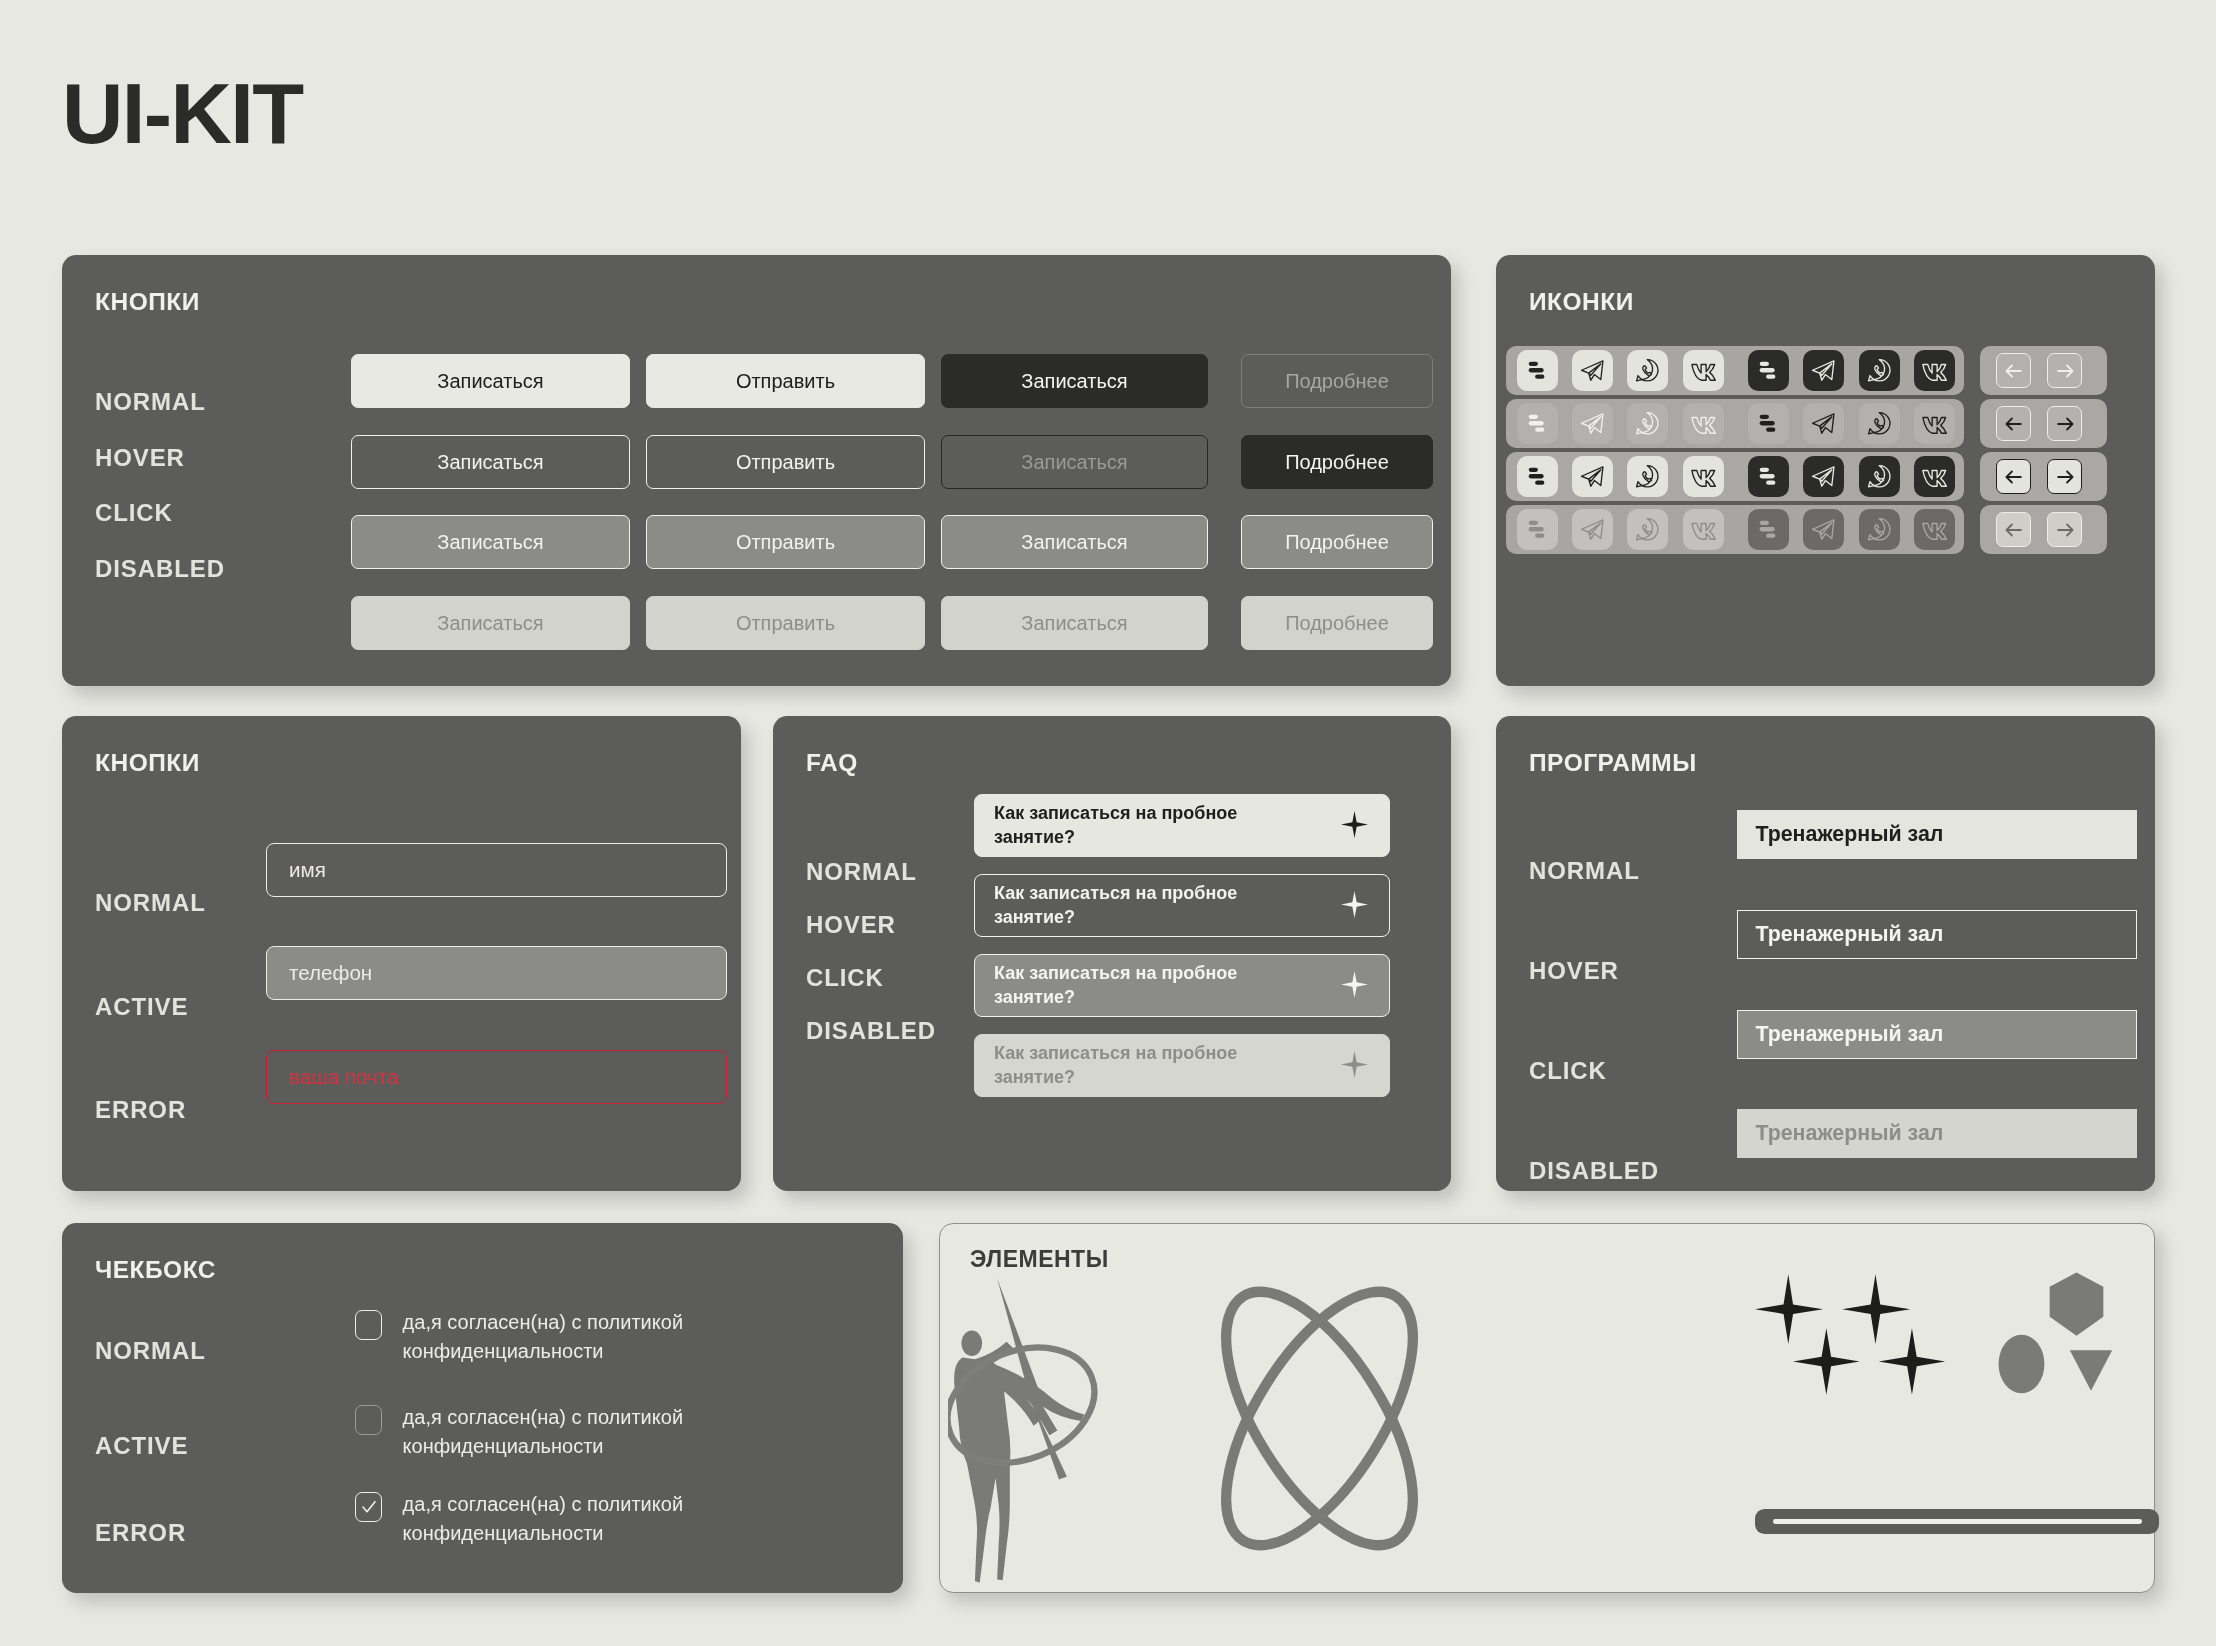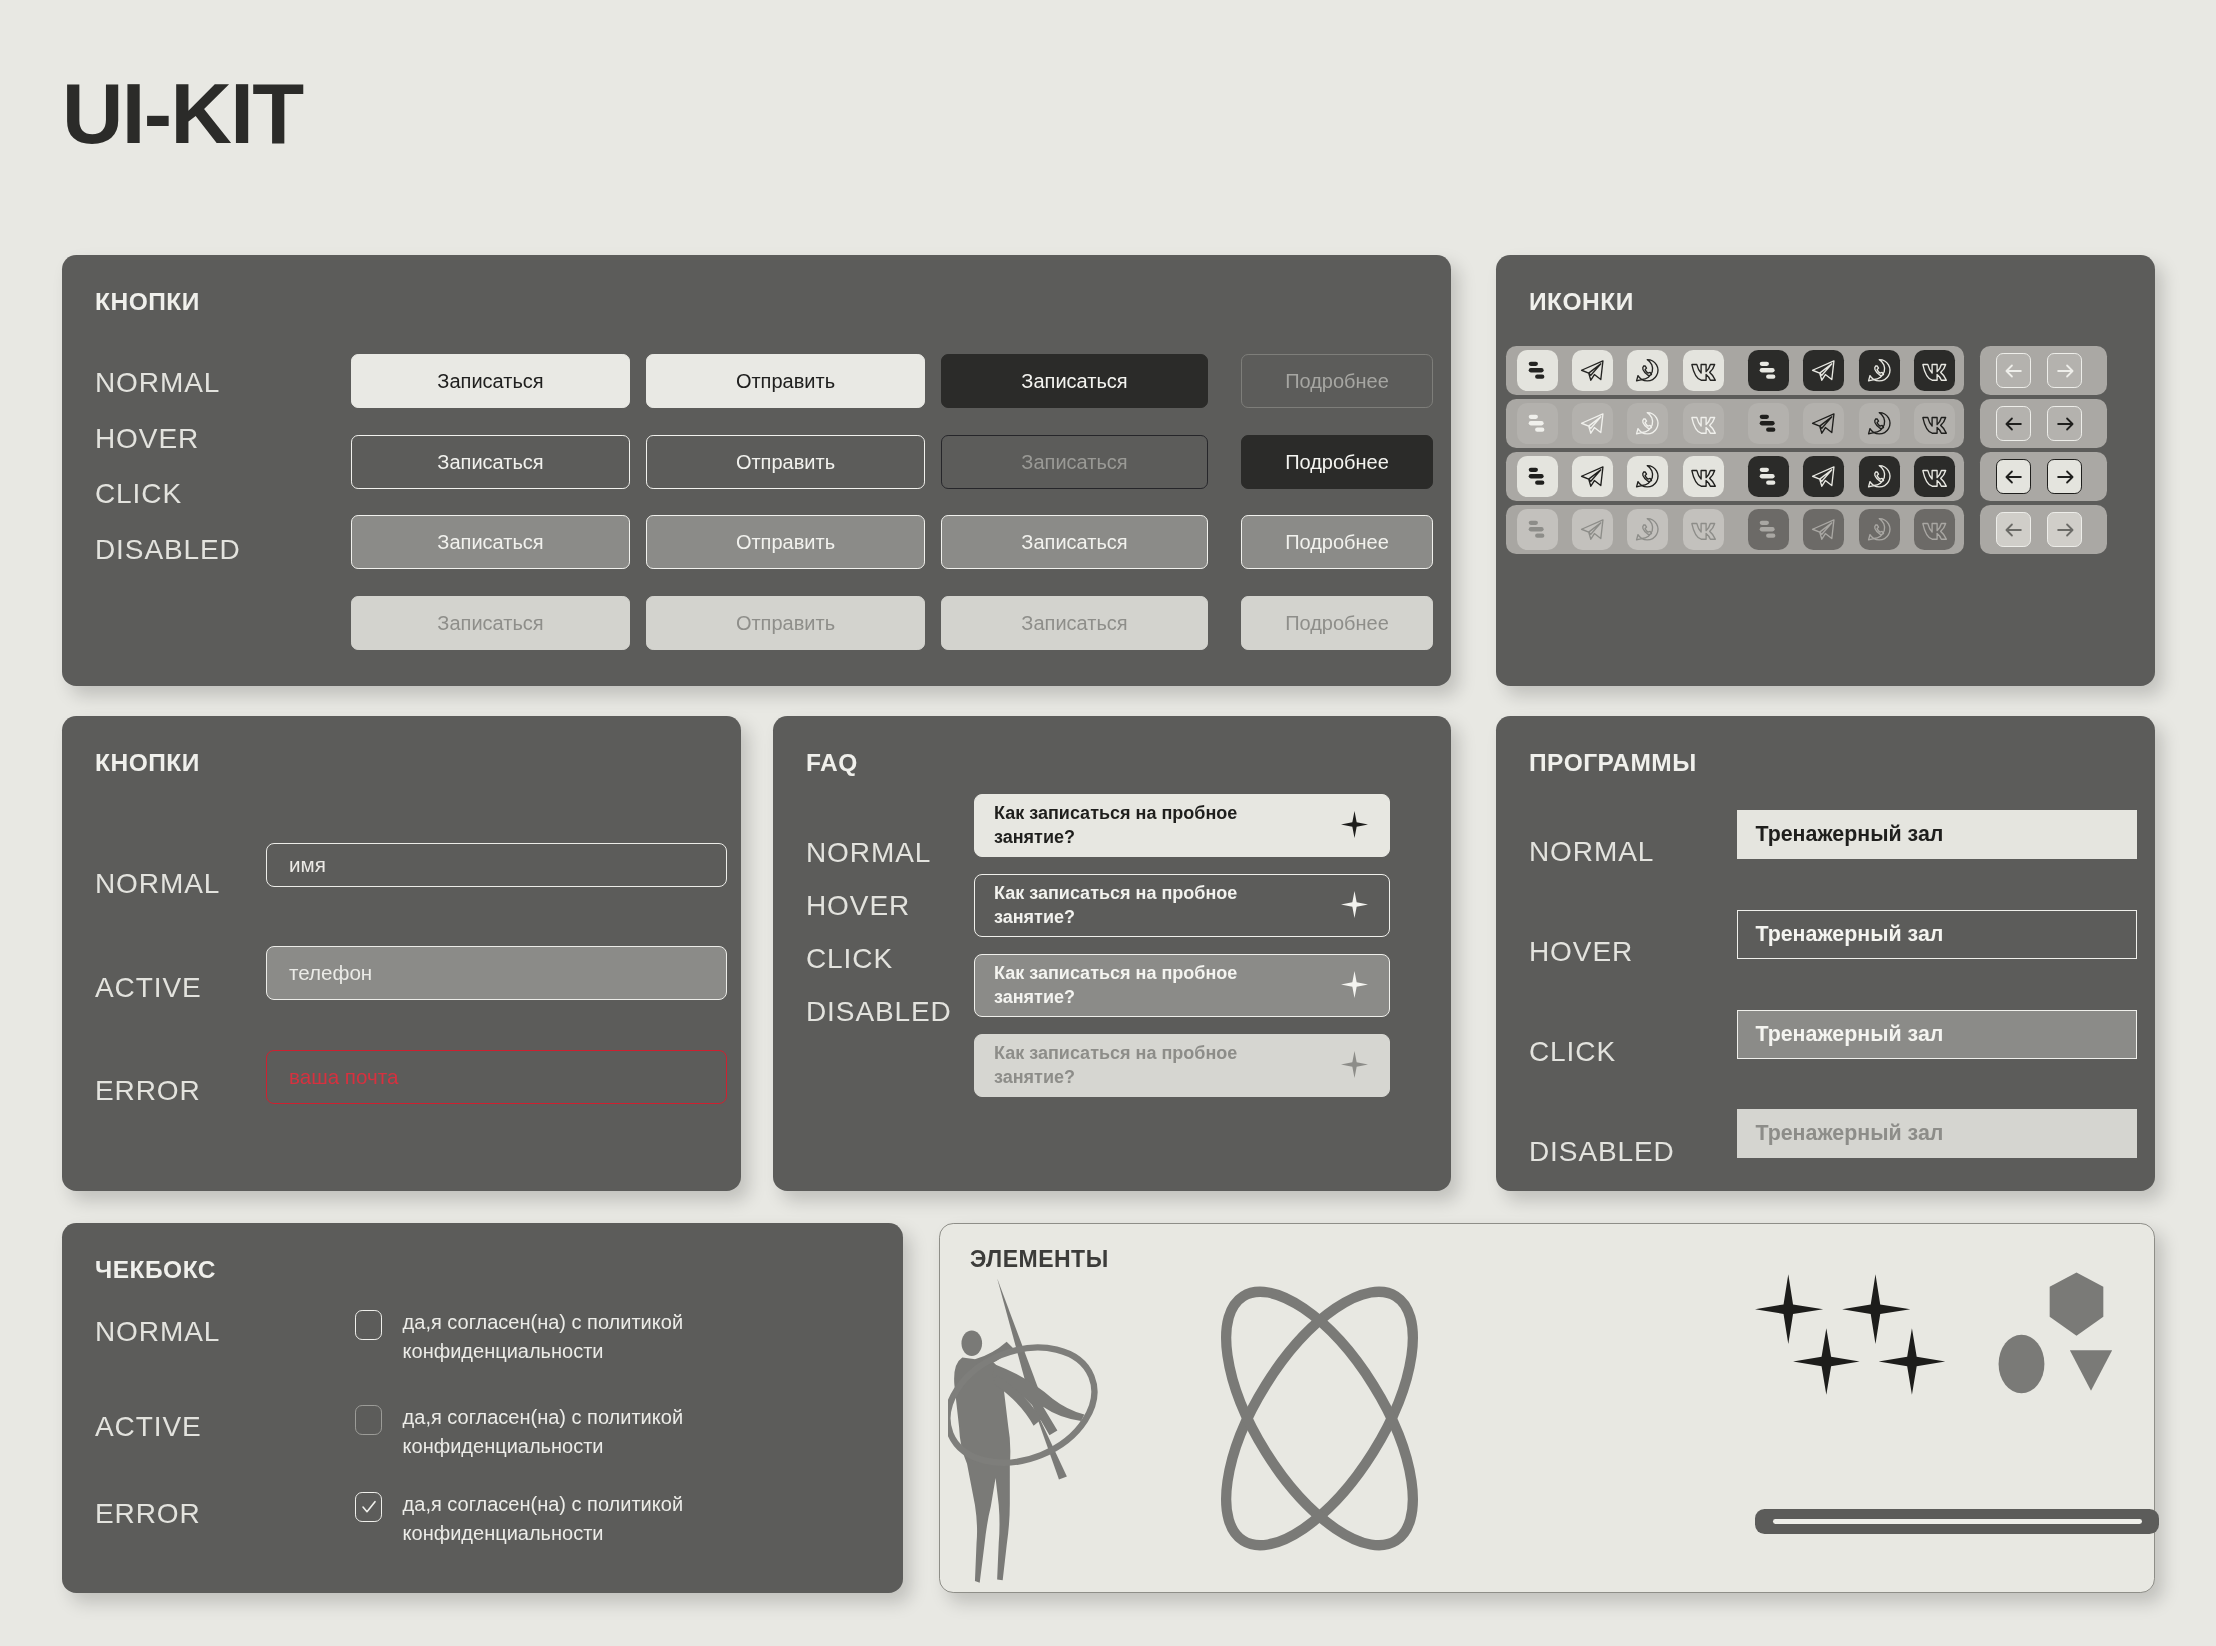--- a/index.html
+++ b/index.html
@@ -32,22 +32,22 @@
   }
   .panel-title {
     position: absolute; left: 33px; top: 33px;
     color: #f0f0ec; font-size: 24.5px; font-weight: 700;
     letter-spacing: 0.5px;
   }
   .panel.light .panel-title { color: #3c3c3a; }
 
   .state-label {
     position: absolute;
-    color: #e3e3de; font-size: 28px; font-weight: 400;
-    letter-spacing: 0.9px; white-space: nowrap;
+    color: #e3e3de; font-size: 24px; font-weight: 700;
+    letter-spacing: 0.9px; white-space: nowrap; margin-top: 21px;
   }
 
   
   #p-buttons { left: 62px; top: 255px; width: 1389px; height: 431px; }
   .btn {
     position: absolute;
     display: flex; align-items: center; justify-content: center;
     font-size: 20px; border-radius: 7.1px;
     border: 0.8px solid transparent; text-align: center;
   }
@@ -406,21 +406,21 @@
       </div>
   </div>
 
   <div class="panel" id="p-forms">
     <div class="panel-title">КНОПКИ</div>
 
     <div class="state-label" style="left:33px;top:152px;">NORMAL</div>
     <div class="state-label" style="left:33px;top:256px;">ACTIVE</div>
     <div class="state-label" style="left:33px;top:359px;">ERROR</div>
 
-    <div class="field f-normal" style="left:204px;top:127px;width:461px;height:44px;">имя</div>
+    <div class="field f-normal" style="left:204px;top:127px;width:461px;height:54px;">имя</div>
     <div class="field f-error" style="left:204px;top:334px;width:461px;height:54px;">ваша почта</div>
     <div class="field f-active" style="left:204px;top:230px;width:461px;height:54px;">телефон</div>
   </div>
 
   <div class="panel" id="p-faq">
     <div class="panel-title">FAQ</div>
 
     <div class="state-label" style="left:33px;top:121px;">NORMAL</div>
     <div class="state-label" style="left:33px;top:174px;">HOVER</div>
     <div class="state-label" style="left:33px;top:227px;">CLICK</div>

